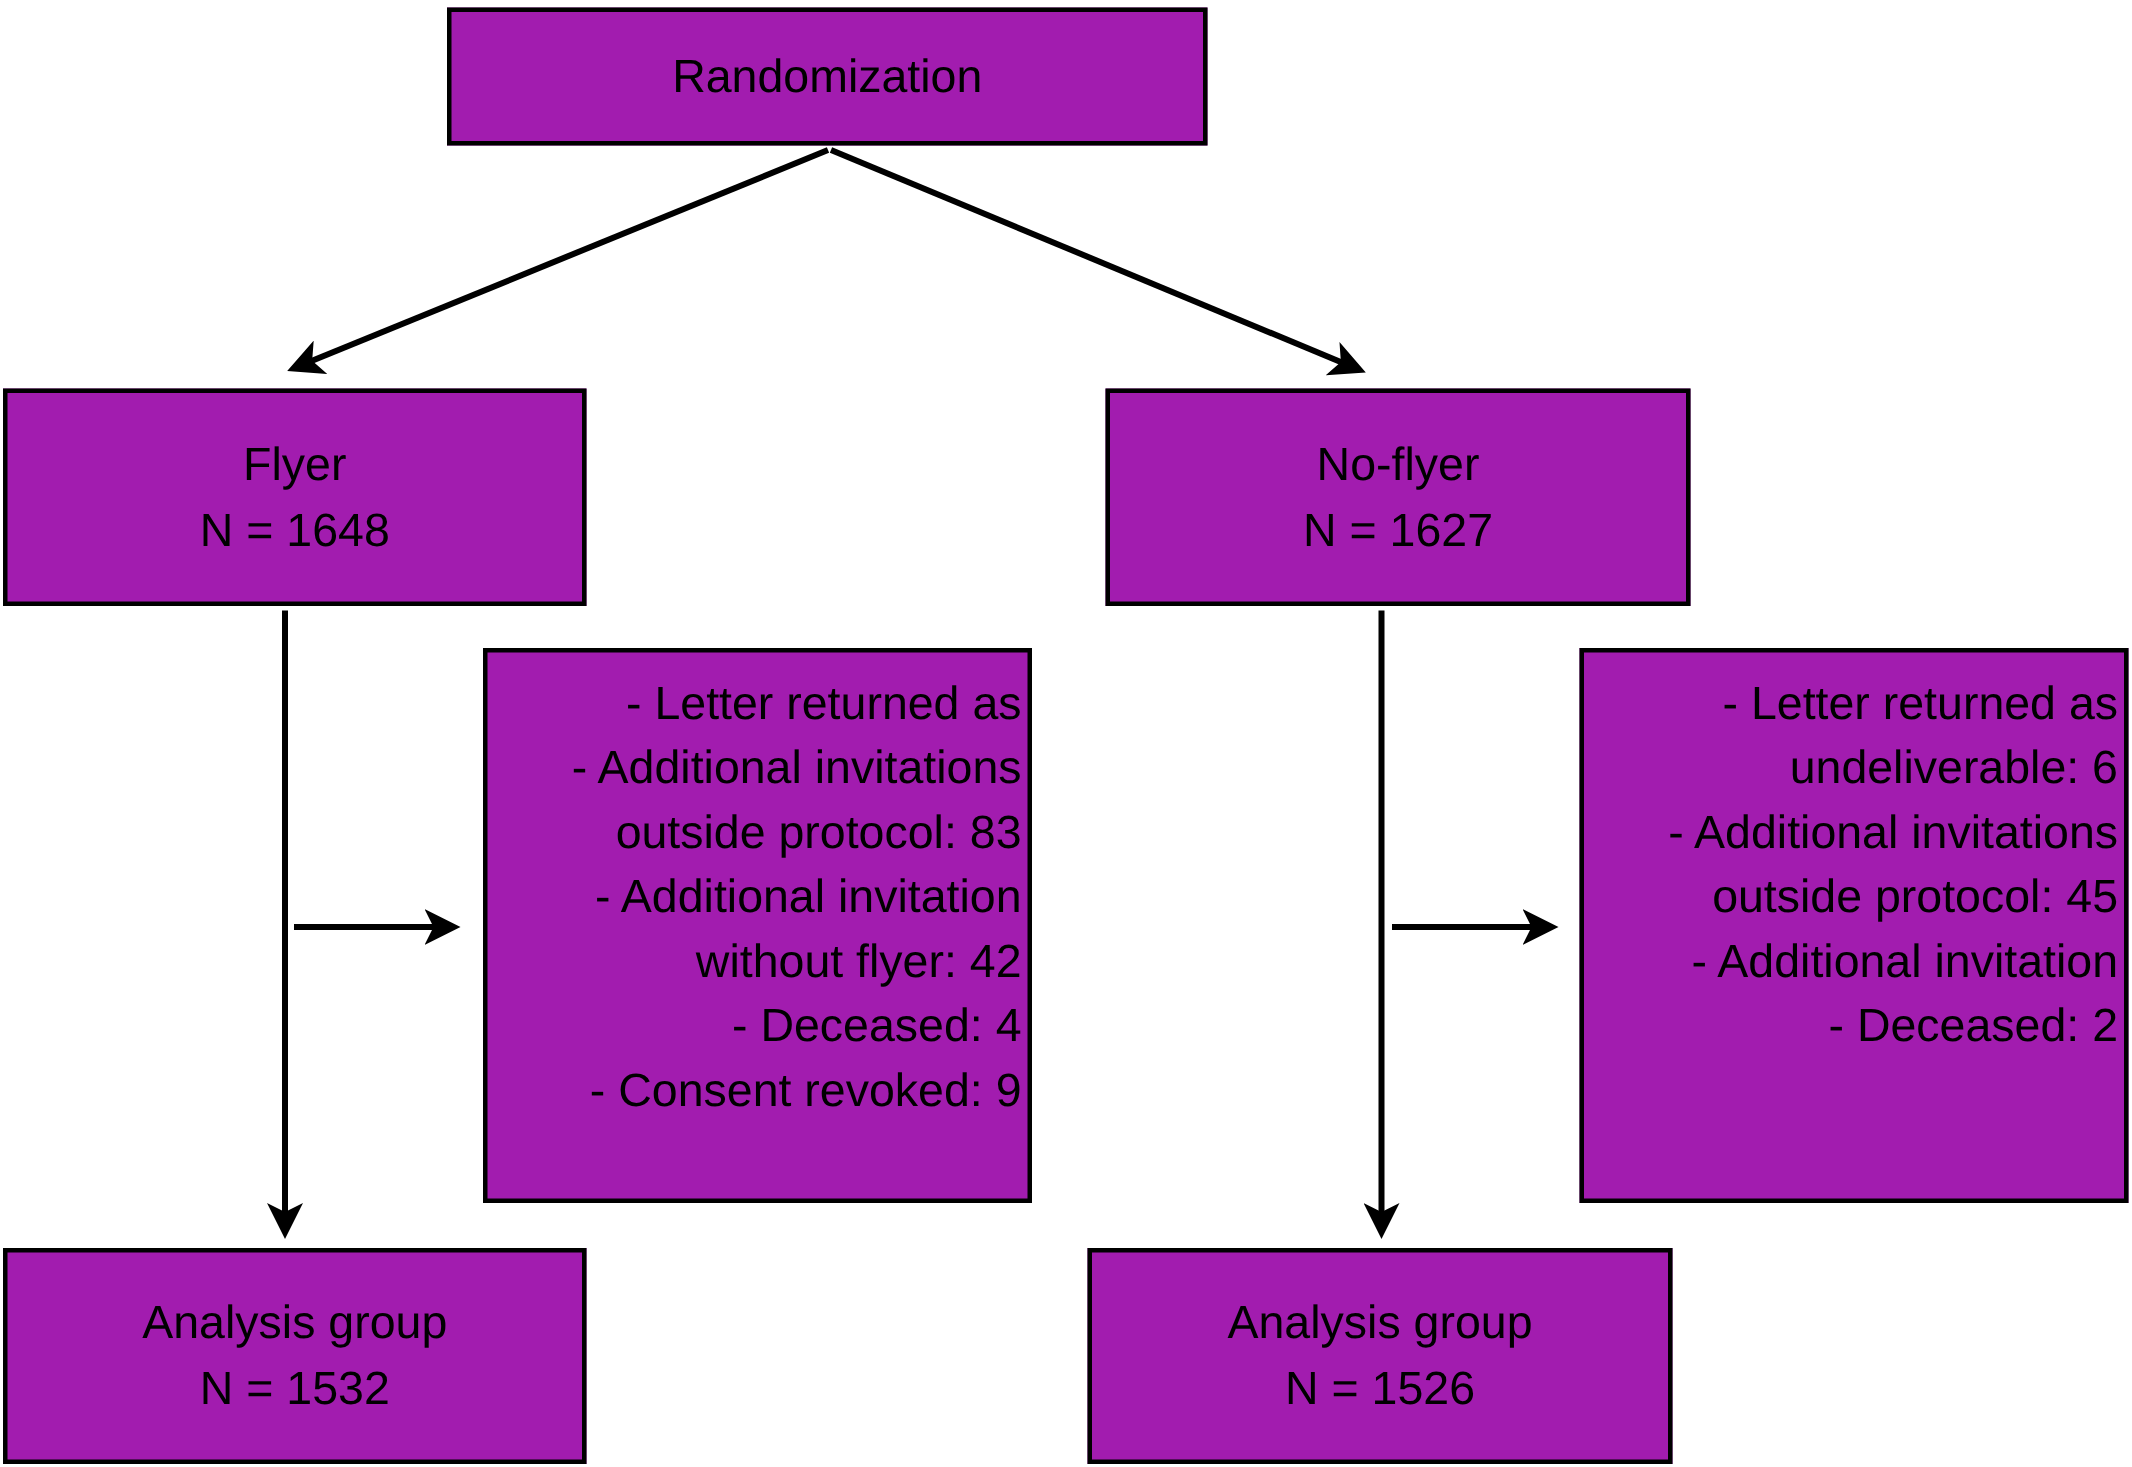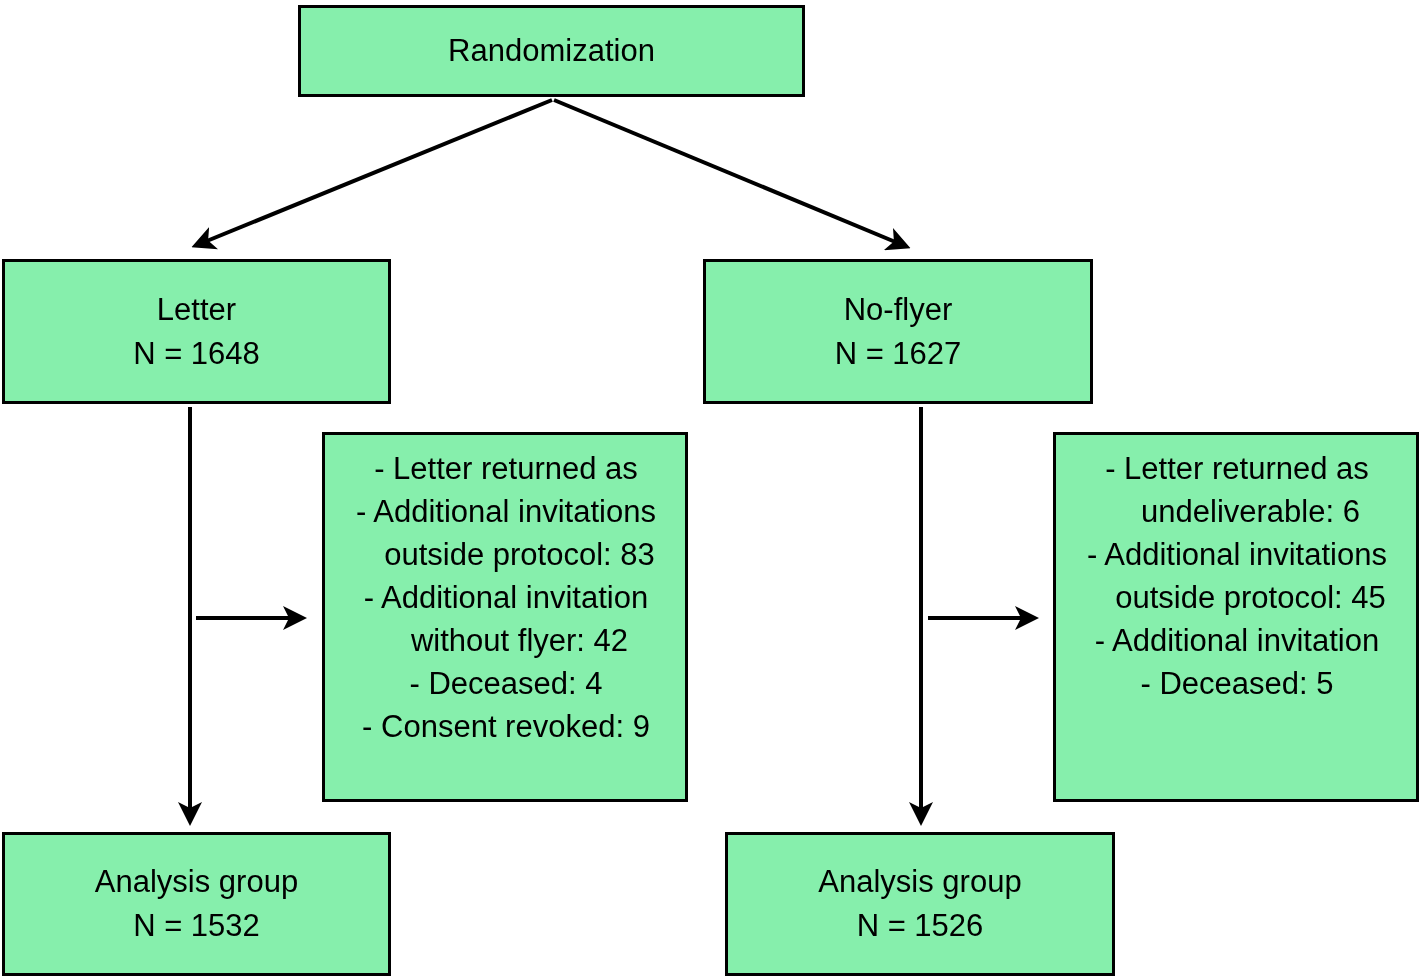--- a/index.html
+++ b/index.html
@@ -13,46 +13,46 @@
     height: 978px;
     background: #ffffff;
     font-family: "Liberation Sans", sans-serif;
     color: #000000;
     overflow: hidden;
   }
   .box {
     position: absolute;
     box-sizing: border-box;
     border: 3px solid #000000;
-    background: #86efac;
+    background: #a21caf;
   }
   .center-box {
     display: flex;
     flex-direction: column;
     justify-content: center;
     align-items: center;
     text-align: center;
     font-size: 31px;
     line-height: 44px;
   }
   .excl-box {
     font-size: 31px;
     line-height: 43px;
     padding: 12px 4px 0 6px;
-    text-align: center;
+    text-align: right;
   }
   .excl-line {
     white-space: nowrap;
   }
   .excl-line.cont {
     padding-left: 27px;
   }
   #box-randomization { left: 298px; top: 5px;   width: 507px; height: 92px; }
   #box-flyer         { left: 2px;   top: 259px; width: 389px; height: 145px; }
-  #box-noflyer       { left: 703px; top: 259px; width: 390px; height: 145px; }
+  #box-noflyer       { left: 737px; top: 259px; width: 390px; height: 145px; }
   #box-flyer-excl    { left: 322px; top: 432px; width: 366px; height: 370px; }
   #box-noflyer-excl  { left: 1053px;top: 432px; width: 366px; height: 370px; }
   #box-flyer-analysis   { left: 2px;   top: 832px; width: 389px; height: 144px; }
   #box-noflyer-analysis { left: 725px; top: 832px; width: 390px; height: 144px; }
   #arrow-layer {
     position: absolute;
     left: 0; top: 0;
     width: 1421px;
     height: 978px;
     pointer-events: none;
@@ -79,21 +79,21 @@
     <line x1="921" y1="407" x2="921" y2="820" marker-end="url(#ah)"></line>
     <line x1="196" y1="618" x2="301" y2="618" marker-end="url(#ah)"></line>
     <line x1="928" y1="618" x2="1033" y2="618" marker-end="url(#ah)"></line>
   </svg>
 
   <div id="box-randomization" class="box center-box">
     <div>Randomization</div>
   </div>
 
   <div id="box-flyer" class="box center-box">
-    <div>Letter</div>
+    <div>Flyer</div>
     <div>N = 1648</div>
   </div>
 
   <div id="box-noflyer" class="box center-box">
     <div>No-flyer</div>
     <div>N = 1627</div>
   </div>
 
   <div id="box-flyer-excl" class="box excl-box">
     <div class="excl-line">- Letter returned as</div>
@@ -104,21 +104,21 @@
     <div class="excl-line">- Deceased: 4</div>
     <div class="excl-line">- Consent revoked: 9</div>
   </div>
 
   <div id="box-noflyer-excl" class="box excl-box">
     <div class="excl-line">- Letter returned as</div>
     <div class="excl-line cont">undeliverable: 6</div>
     <div class="excl-line">- Additional invitations</div>
     <div class="excl-line cont">outside protocol: 45</div>
     <div class="excl-line">- Additional invitation</div>
-    <div class="excl-line">- Deceased: 5</div>
+    <div class="excl-line">- Deceased: 2</div>
   </div>
 
   <div id="box-flyer-analysis" class="box center-box">
     <div>Analysis group</div>
     <div>N = 1532</div>
   </div>
 
   <div id="box-noflyer-analysis" class="box center-box">
     <div>Analysis group</div>
     <div>N = 1526</div>

